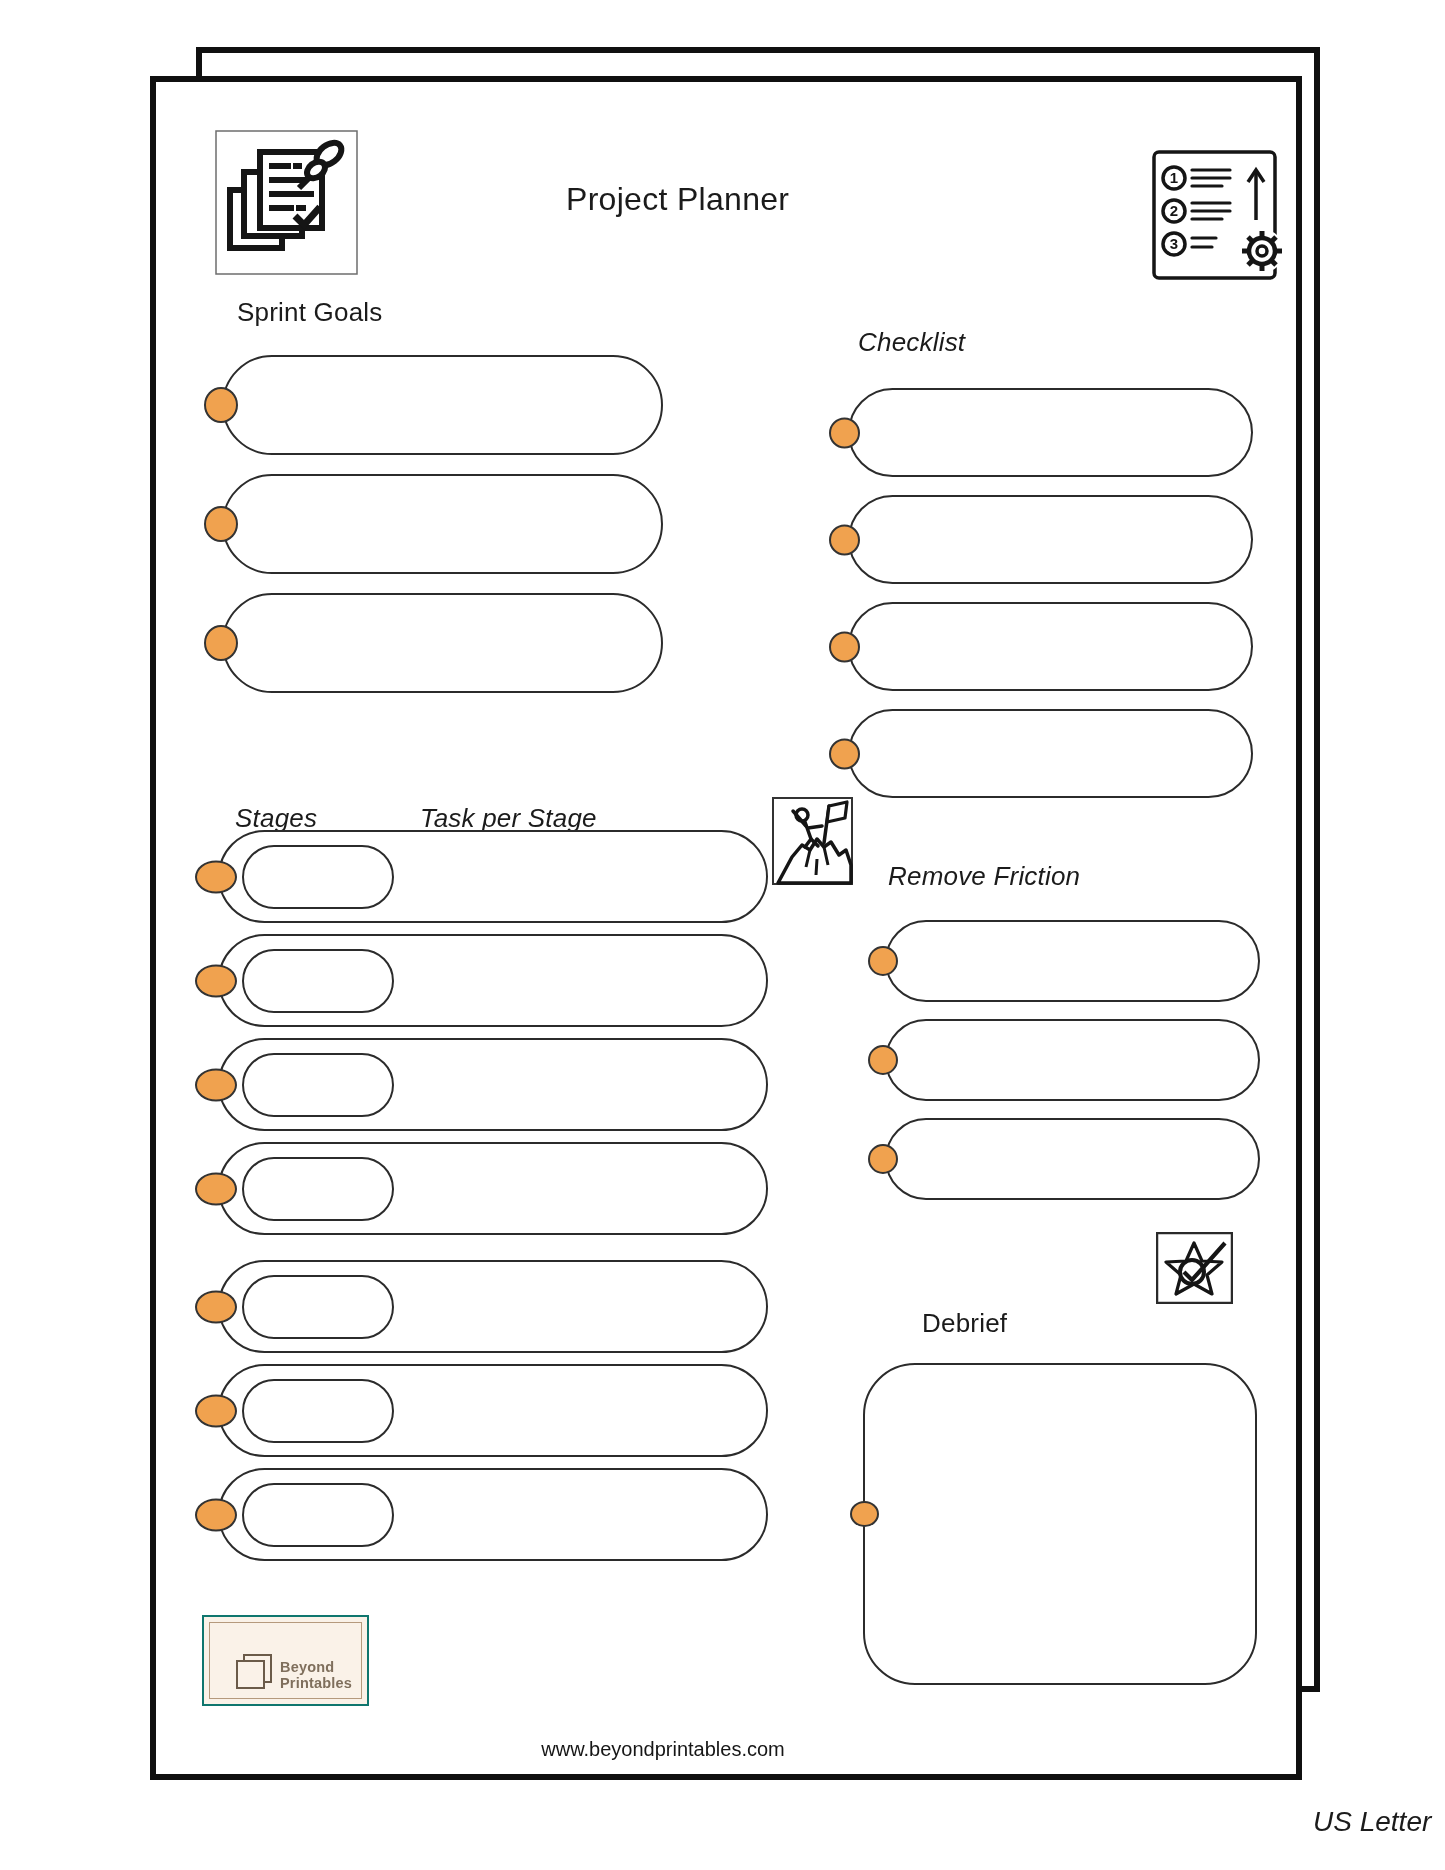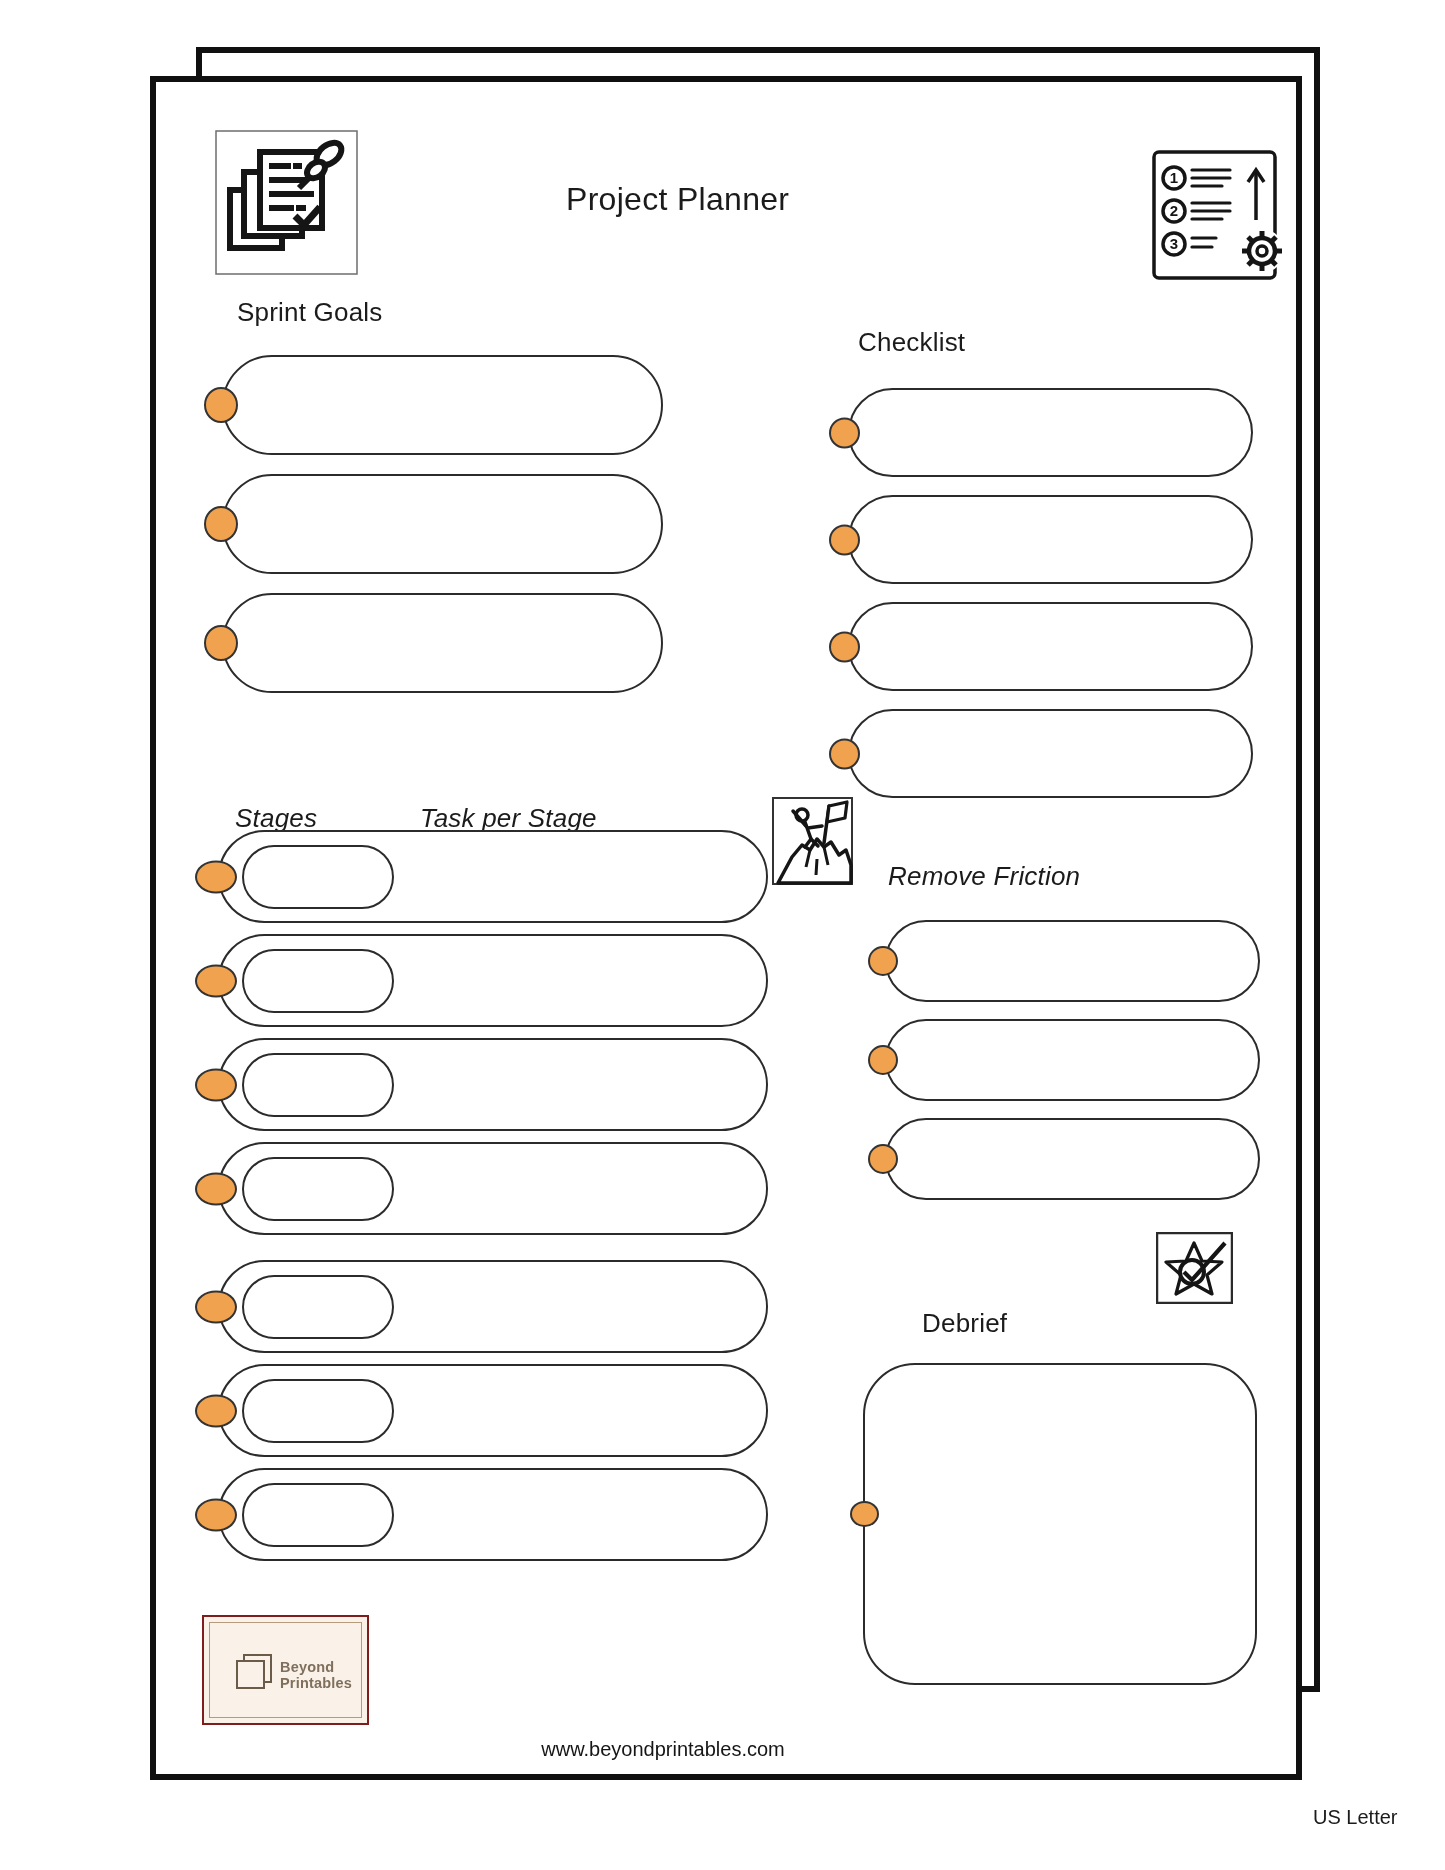--- a/index.html
+++ b/index.html
@@ -15,26 +15,26 @@
   }
   .front-page{
     left:150px;top:76px;width:1152px;height:1704px;box-sizing:border-box;
     border:6px solid #101010;background:#ffffff;z-index:1;
   }
   .content{z-index:2;}
   
   .page-title{left:566px;top:181px;width:400px;text-align:left;font-size:32px;letter-spacing:.3px;}
   .sec-label{font-size:26px;letter-spacing:.2px;white-space:nowrap;}
   .lab-sprint{left:237px;top:297px;}
-  .lab-checklist{left:858px;top:327px;}
+  .lab-checklist{left:858px;top:327px;font-style:italic;}
   .lab-stages{left:235px;top:803px;font-style:italic;}
   .lab-task{left:420px;top:803px;font-style:italic;}
   .lab-rf{left:888px;top:861px;font-style:italic;}
   .lab-debrief{left:922px;top:1308px;}
-  .us-letter{left:1313px;top:1806px;font-size:20px;}
+  .us-letter{left:1313px;top:1806px;font-size:28px;font-style:italic;}
   
   .rows{position:absolute;display:flex;flex-direction:column;}
   .prow{position:relative;box-sizing:border-box;background:#fff;
         border:2px solid #2b2b2b;border-radius:999px;}
   .rows-sprint{left:222px;top:355px;}
   .rows-sprint .prow{width:441px;height:100px;margin-bottom:19px;}
   .rows-checklist{left:848px;top:388px;}
   .rows-checklist .prow{width:405px;height:89px;margin-bottom:18px;}
   .rows-stages{left:218px;top:830px;}
   .rows-stages .prow{width:550px;height:93px;margin-bottom:11px;}
@@ -56,22 +56,22 @@
        background:#fff;border:2px solid #2b2b2b;border-radius:52px;}
   .debrief-dot{position:absolute;left:-15px;top:136px;width:29px;height:26px;
        background:var(--accent);border:2px solid #333;border-radius:50%;box-sizing:border-box;}
   
   .icon{display:block;}
   .ic-notes{left:215px;top:130px;}
   .ic-numlist{left:1152px;top:150px;}
   .ic-mountain{left:772px;top:797px;}
   .ic-star{left:1156px;top:1232px;}
   
-  .logo{left:202px;top:1615px;width:167px;height:110px;box-sizing:border-box;
-        background:#FAF2E8;border:2px solid #7f1d1d;}
+  .logo{left:202px;top:1615px;width:167px;height:91px;box-sizing:border-box;
+        background:#FAF2E8;border:2px solid #0f766e;}
   .logo-frame{position:absolute;inset:5px;border:1.5px solid #B59A7D;}
   .logo-mark{position:absolute;left:30px;top:36px;}
   .logo-text{position:absolute;left:76px;top:42px;font-size:14.5px;font-weight:700;
         line-height:1.12;color:#7F6F5C;letter-spacing:.2px;}
   
   .footer-link{left:463px;top:1738px;width:400px;text-align:center;font-size:20px;
         color:#161616;}
 </style>
 </head>
 <body>

